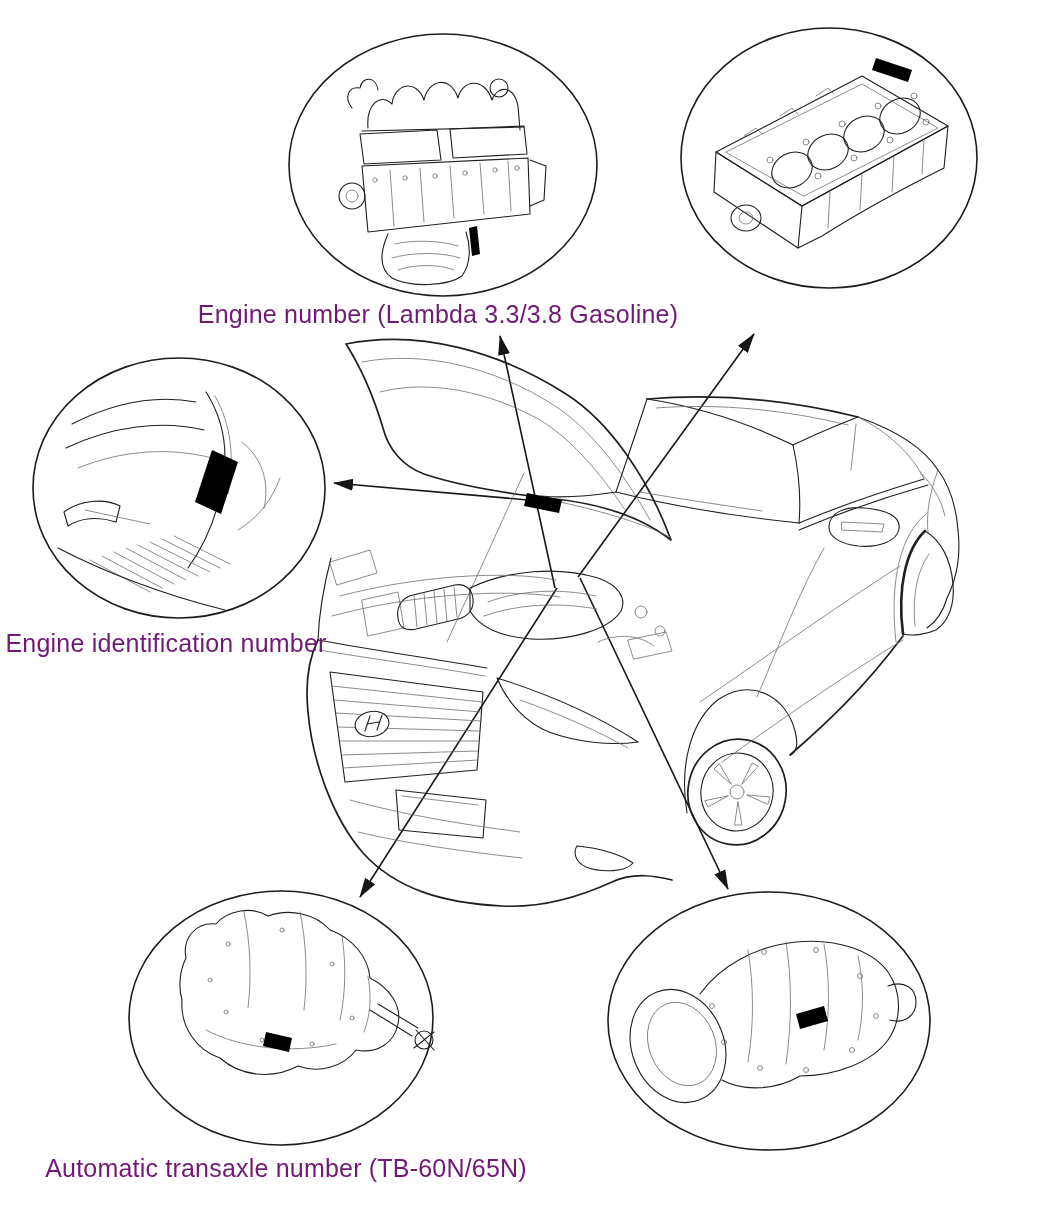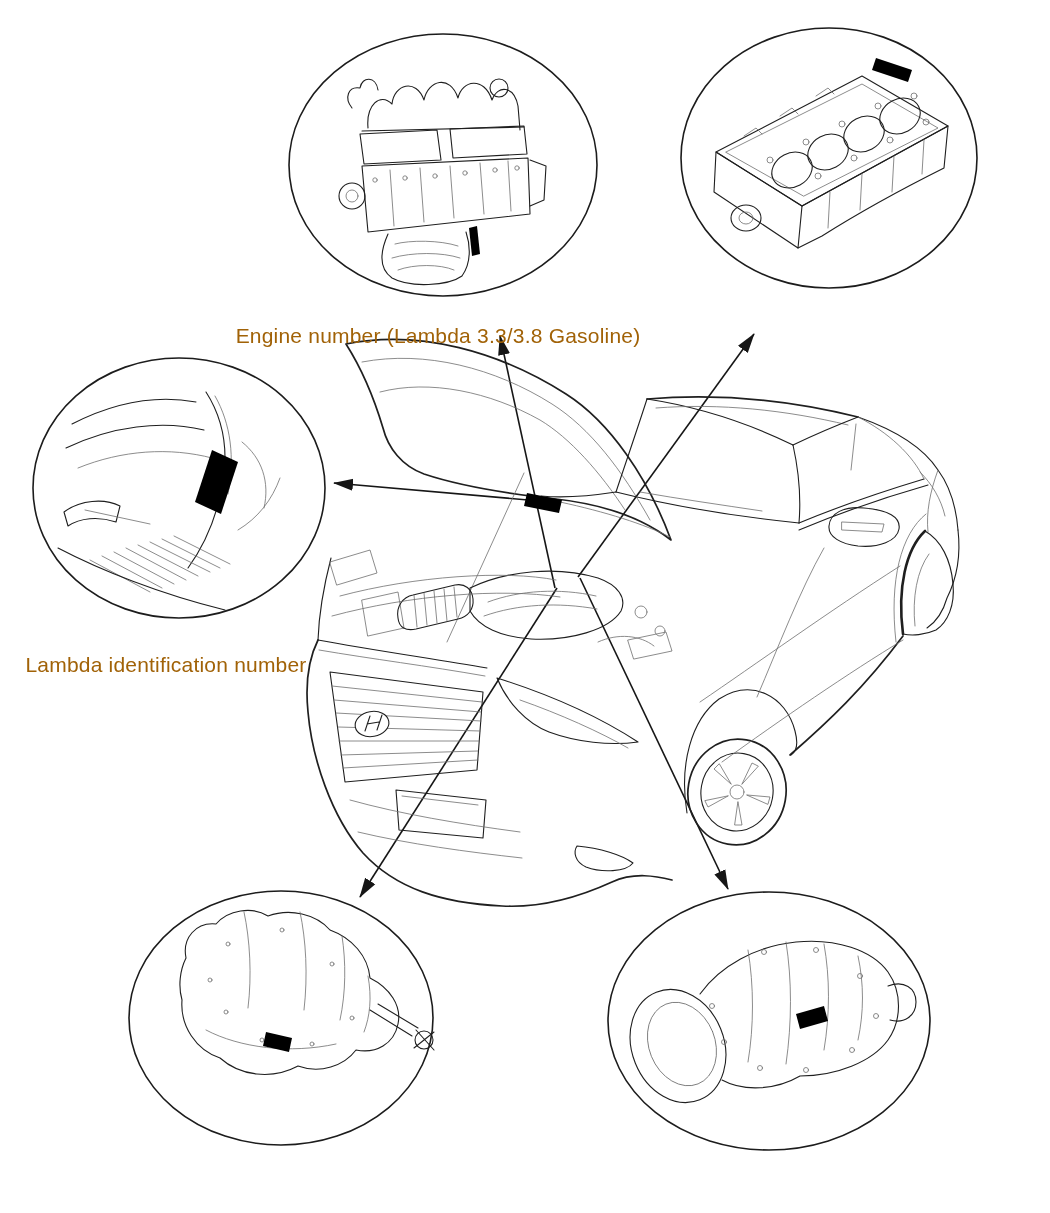--- a/index.html
+++ b/index.html
@@ -8,24 +8,23 @@
     width:1050px;height:1213px;
     background:#ffffff;
     font-family:"Liberation Sans", sans-serif;
     overflow:hidden;
   }
   svg{position:absolute;left:0;top:0;}
   .callout-label{
     position:absolute;
     transform:translateX(-50%);
     white-space:nowrap;
-    font-size:21px;
+    font-size:25px;
     letter-spacing:0.2px;
-    color:#a16207;
-    margin-top:24px;
+    color:#701a75;
   }
   
   .ln{fill:none;stroke:#1f1f1f;stroke-width:1.1;stroke-linecap:round;stroke-linejoin:round;}
   .hv{stroke-width:1.7;}
   .lt{fill:none;stroke:#6f6f6f;stroke-width:0.8;stroke-linecap:round;stroke-linejoin:round;}
   .mk{fill:#000000;stroke:none;}
   .circ{fill:none;stroke:#1c1c1c;stroke-width:1.6;}
   .arrow{fill:none;stroke:#161616;stroke-width:1.6;}
   .wht{fill:#ffffff;}
 </style>
@@ -236,16 +235,17 @@
     <circle class="lt" cx="860" cy="976" r="2.5"></circle>
         <circle class="lt" cx="816" cy="950" r="2.5"></circle>
     <circle class="lt" cx="764" cy="952" r="2.5"></circle>
     <path class="mk" d="M796,1014 L824,1006 L828,1021 L800,1029 Z"></path>
   </g>
 </svg>
 
   <div class="callout-label" style="left:438px; top:300px;">Engine number (Lambda 3.3/3.8 Gasoline)</div>
 
 
-  <div class="callout-label" style="left:166px; top:629px;">Lambda identification number</div>
-
+  <div class="callout-label" style="left:166px; top:629px;">Engine identification number</div>
+
+  <div class="callout-label" style="left:286px; top:1154px;">Automatic transaxle number (TB-60N/65N)</div>
 
 </div>
 
 </body></html>

